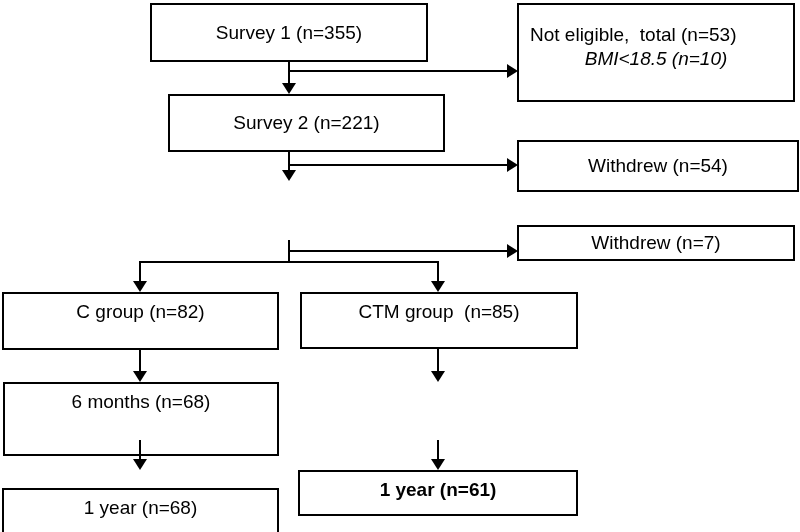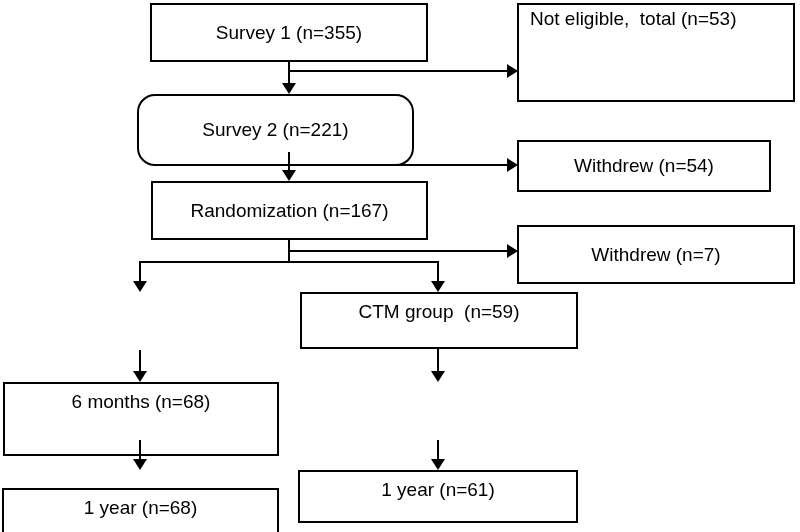--- a/index.html
+++ b/index.html
@@ -7,21 +7,21 @@
     position:relative;width:800px;height:532px;background:#ffffff;
     font-family:"Liberation Sans",sans-serif;color:#000000;overflow:hidden;
   }
   .box{
     position:absolute;background:#ffffff;border:2px solid #000000;
     box-sizing:border-box;font-size:19px;line-height:22px;
   }
   .box .lbl{white-space:pre-wrap;}
   .box.center{display:flex;align-items:center;justify-content:center;text-align:left;}
   .box.topcenter{display:flex;justify-content:center;padding-top:7px;text-align:center;}
-  .box.multiline{padding-top:2px;}
+  .box.multiline{padding-top:18px;}
   .ml-line{height:24px;line-height:24px;white-space:pre-wrap;font-size:19px;}
   .ml-left1{padding-left:11px;text-align:left;}
   .ml-left2{padding-left:4px;text-align:left;}
   .ml-center{text-align:center;font-style:italic;}
   .hline,.vline{position:absolute;background:#000000;}
   .hline{height:2px;}
   .vline{width:2px;}
   .arrow-down{
     position:absolute;width:0;height:0;
     border-left:7px solid transparent;border-right:7px solid transparent;
@@ -35,55 +35,56 @@
 </style>
 </head>
 <body>
 
 <div class="canvas">
 
   <div class="box center" style="left:150px;top:3px;width:278px;height:59px;">
     <span class="lbl">Survey 1 (n=355)</span>
   </div>
 
-  <div class="box center" style="left:137px;top:94px;width:277px;height:72px;border-radius:18px;">
+  <div class="box center" style="left:168px;top:94px;width:277px;height:58px;">
     <span class="lbl">Survey 2 (n=221)</span>
   </div>
 
-  <div class="box center" style="left:151px;top:181px;width:277px;height:59px;">
-    <span class="lbl">Randomization (n=167)</span>
-  </div>
 
   <div class="box multiline" style="left:517px;top:3px;width:278px;height:99px;">
     <div class="ml-line ml-left1">Not eligible,  total (n=53)</div>
+    <div class="ml-line ml-center">BMI&lt;18.5 (n=10)</div>
   </div>
 
-  <div class="box center" style="left:517px;top:140px;width:254px;height:52px;">
+  <div class="box center" style="left:517px;top:140px;width:282px;height:52px;">
     <span class="lbl">Withdrew (n=54)</span>
   </div>
 
-  <div class="box center" style="left:517px;top:225px;width:278px;height:59px;">
+  <div class="box center" style="left:517px;top:225px;width:278px;height:36px;">
     <span class="lbl">Withdrew (n=7)</span>
   </div>
 
+  <div class="box topcenter" style="left:2px;top:292px;width:277px;height:58px;">
+    <span class="lbl">C group (n=82)</span>
+  </div>
 
   <div class="box topcenter" style="left:300px;top:292px;width:278px;height:57px;">
-    <span class="lbl">CTM group  (n=59)</span>
+    <span class="lbl">CTM group  (n=85)</span>
   </div>
 
   <div class="box topcenter" style="left:3px;top:382px;width:276px;height:74px;">
     <span class="lbl">6 months (n=68)</span>
   </div>
 
 
   <div class="box topcenter" style="left:2px;top:488px;width:277px;height:58px;">
     <span class="lbl">1 year (n=68)</span>
   </div>
 
-  <div class="box topcenter" style="left:298px;top:470px;width:280px;height:53px;">
+  <div class="box topcenter" style="left:298px;top:470px;width:280px;height:46px;font-weight:bold;">
     <span class="lbl">1 year (n=61)</span>
   </div>
 
   <div class="vline" style="left:288px;top:62px;height:22px;"></div>
   <div class="arrow-down" style="left:282px;top:83px;"></div>
   <div class="hline" style="left:289px;top:70px;width:219px;"></div>
   <div class="arrow-right" style="left:507px;top:64px;"></div>
 
   <div class="vline" style="left:288px;top:152px;height:19px;"></div>
   <div class="arrow-down" style="left:282px;top:170px;"></div>

